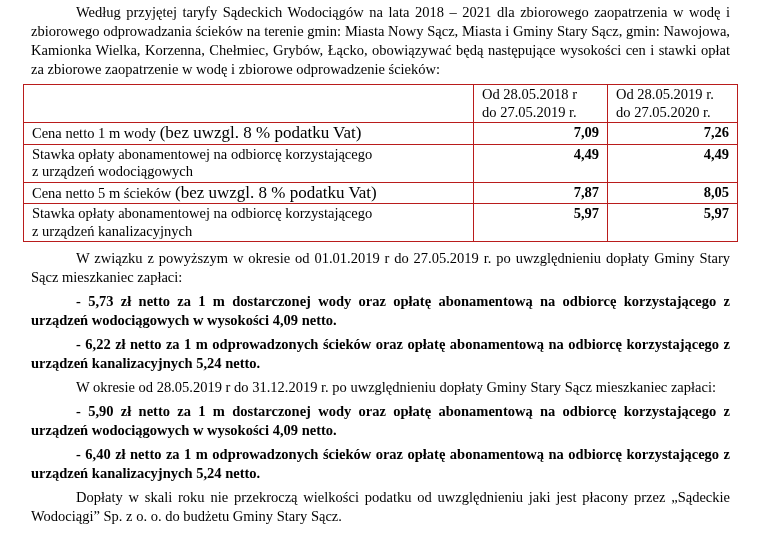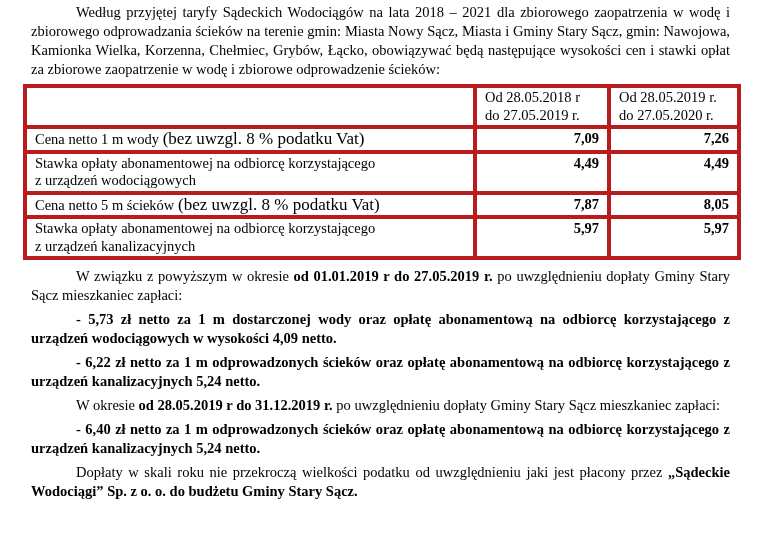--- a/index.html
+++ b/index.html
@@ -21,32 +21,32 @@
   }
   p.para {
     margin: 0 8px 5px 0;
     line-height: 19px;
     text-align: justify;
     text-indent: 45px;
   }
   p.para.bold {
     font-weight: bold;
   }
-  span.b { font-weight: bold; }
+  span.b { font-weight: normal; }
   span.sm { font-size: 17px; }
 
   table.tariff {
     border-collapse: collapse;
     table-layout: fixed;
     width: 714px;
     margin: 2px 0 7px -8px;
     font-size: 14.5px;
   }
   table.tariff td {
-    border: 4px solid #b91c1c;
+    border: 1px solid #b91c1c;
     padding: 1px 8px;
     vertical-align: top;
     line-height: 17.5px;
     white-space: pre-line;
   }
   table.tariff td.hdr {
     text-align: left;
   }
   table.tariff td.val {
     text-align: right;
@@ -104,18 +104,19 @@
   </table>
 
   <p class="para"><span>W związku z powyższym w okresie </span><span class="b">od 01.01.2019 r do 27.05.2019 r.</span><span> po uwzględnieniu dopłaty Gminy Stary Sącz mieszkaniec zapłaci:</span></p>
 
   <p class="para bold">- 5,73 zł netto za 1 m dostarczonej wody oraz opłatę abonamentową  na odbiorcę korzystającego z urządzeń wodociągowych w wysokości 4,09 netto.</p>
 
   <p class="para bold">- 6,22 zł netto za 1 m odprowadzonych ścieków oraz opłatę abonamentową  na odbiorcę korzystającego z urządzeń kanalizacyjnych 5,24 netto.</p>
 
   <p class="para"><span>W okresie </span><span class="b">od 28.05.2019 r do 31.12.2019 r.</span><span> po uwzględnieniu dopłaty Gminy Stary Sącz mieszkaniec zapłaci:</span></p>
 
+  <p class="para bold">- 5,90 zł netto za 1 m dostarczonej wody oraz opłatę abonamentową na odbiorcę korzystającego z urządzeń wodociągowych w wysokości 4,09 netto.</p>
 
   <p class="para bold">- 6,40 zł netto za 1 m odprowadzonych ścieków oraz opłatę abonamentową na odbiorcę korzystającego z urządzeń kanalizacyjnych 5,24 netto.</p>
 
   <p class="para"><span>Dopłaty w skali roku nie przekroczą wielkości podatku od uwzględnieniu jaki jest płacony przez </span><span class="b">„Sądeckie Wodociągi” Sp. z o. o. do budżetu Gminy Stary Sącz.</span></p>
 
 </div>
 
 </body></html>

